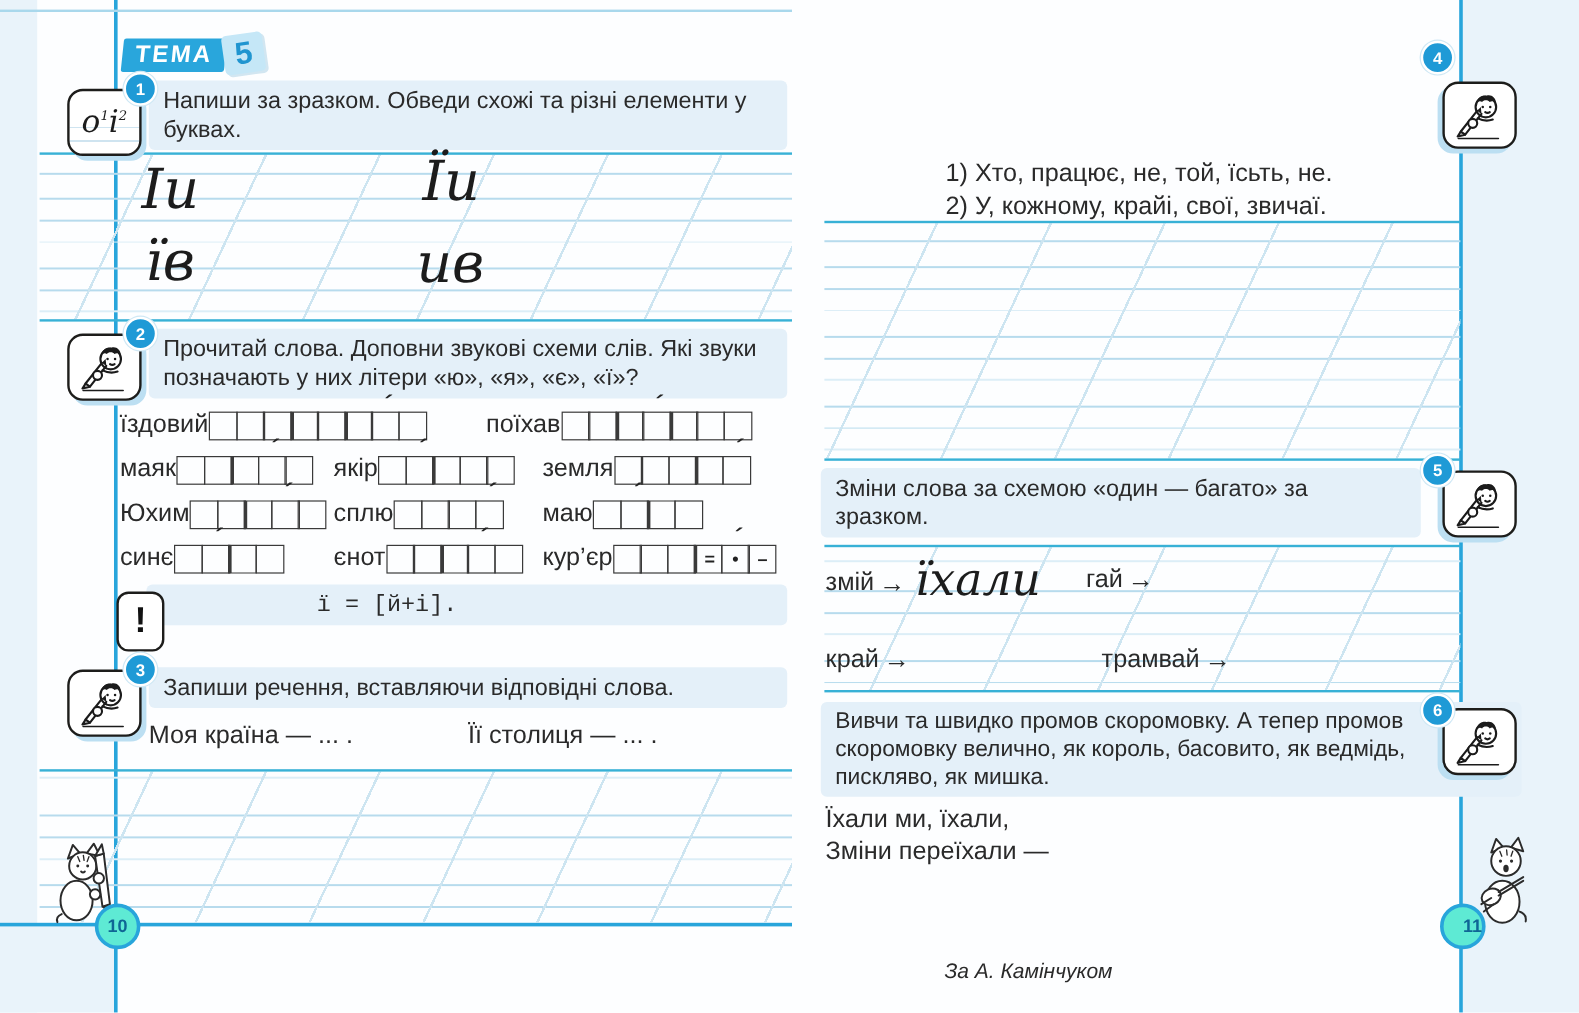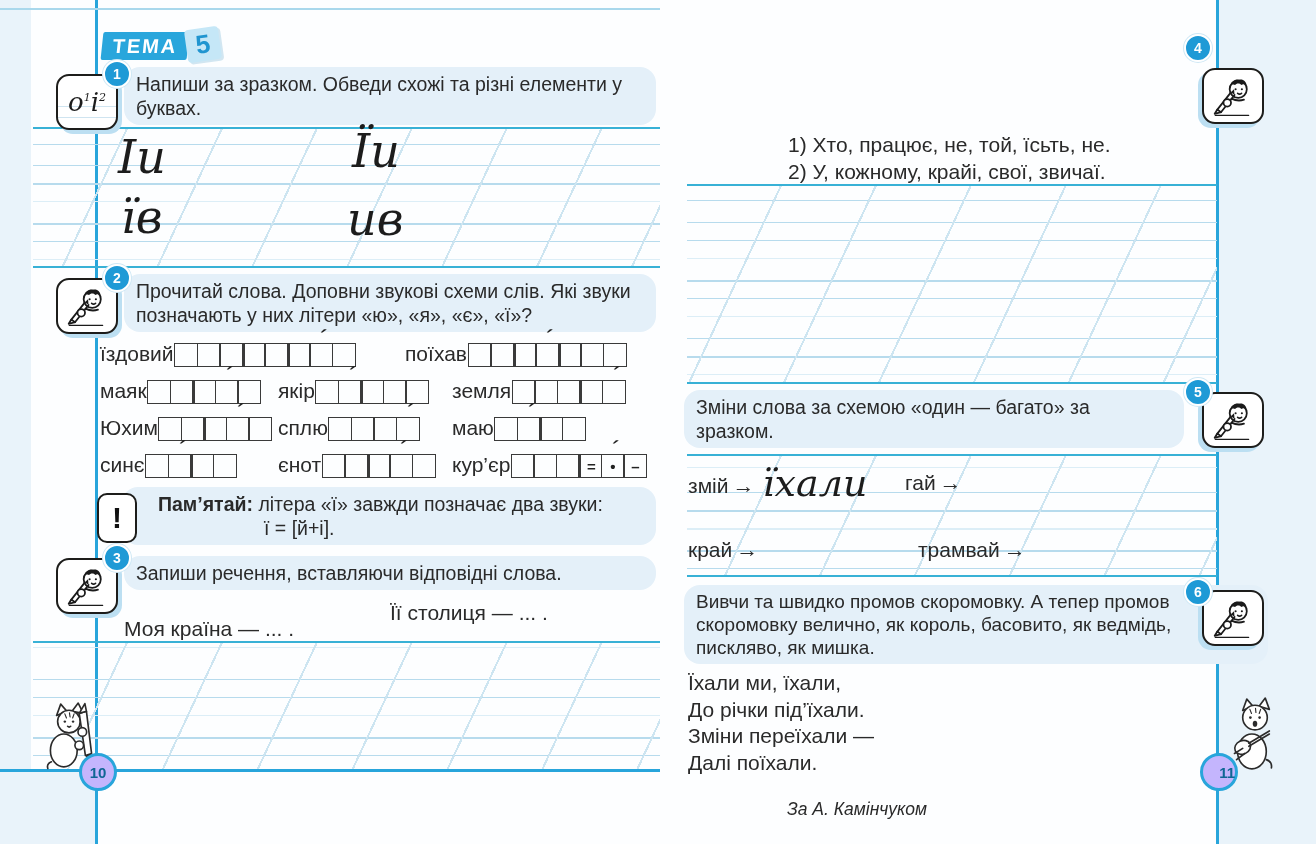--- a/index.html
+++ b/index.html
@@ -16,21 +16,21 @@
   #hline-bottom-left{position:absolute;left:0;top:769px;width:660px;height:3px;background:#28a5db;}
   #hline-top-left{position:absolute;left:0;top:8px;width:660px;height:2px;background:#a9d8ec;}
   
   .tema{position:absolute;left:102px;top:32px;width:86px;height:28px;background:#29a6dc;color:#fff;
         font-weight:bold;font-size:20px;letter-spacing:2px;display:flex;align-items:center;justify-content:center;
         transform:skewX(-6deg);border-radius:2px;}
   .tema5{position:absolute;left:186px;top:28px;width:34px;height:33px;background:#c5e7f7;color:#2095d0;
         font-weight:bold;font-size:26px;display:flex;align-items:center;justify-content:center;
         transform:rotate(-8deg);border-radius:4px;box-shadow:2px 2px 0 rgba(130,185,215,.35);}
   
-  .ibox{position:absolute;background:#e4f0f9;border-radius:16px;padding:5px 12px;font-size:19.5px;line-height:24px;box-sizing:border-box;}
+  .ibox{position:absolute;background:#e4f0f9;border-radius:5px;padding:5px 12px;font-size:19.5px;line-height:24px;box-sizing:border-box;}
   
   .badge{position:absolute;width:24px;height:24px;border-radius:50%;background:#1f9ad6;color:#fff;
          font-weight:bold;font-size:14px;display:flex;align-items:center;justify-content:center;
          border:2px solid #fff;box-shadow:0 0 0 1px #cfe8f5;z-index:5;}
   
   .ticon{position:absolute;width:58px;height:52px;background:#fff;border:2.5px solid #1d1d1b;border-radius:13px;
          display:flex;align-items:center;justify-content:center;z-index:4;}
   .ticon.left{box-shadow:4px 4px 0 #bcdff2;}
   .ticon.right{box-shadow:-4px 4px 0 #bcdff2;}
   .ticon svg{width:46px;height:42px;}
@@ -58,36 +58,36 @@
   .cell{position:relative;width:24px;height:24px;border:1.5px solid #3a3a3a;margin-left:-1.5px;box-sizing:border-box;
         display:flex;align-items:center;justify-content:center;font-size:15px;font-weight:bold;color:#222;}
   .cell.gstart{border-left-width:3px;}
   .acc{position:absolute;top:-18px;left:9px;font-size:20px;font-weight:bold;font-style:normal;color:#222;transform:skewX(-12deg);}
   .pos-r0-c0{left:100px;top:341px;} .pos-r0-c1{left:405px;top:341px;}
   .pos-r1-c0{left:100px;top:378px;} .pos-r1-c1{left:278px;top:378px;} .pos-r1-c2{left:452px;top:378px;}
   .pos-r2-c0{left:100px;top:415px;} .pos-r2-c1{left:278px;top:415px;} .pos-r2-c2{left:452px;top:415px;}
   .pos-r3-c0{left:100px;top:452px;} .pos-r3-c1{left:278px;top:452px;} .pos-r3-c2{left:452px;top:452px;}
   
   #memo-box{left:122px;top:487px;width:534px;padding-left:36px;}
-  #memo-formula{margin-left:106px;}
+  #memo-formula{margin-left:106px;font-family:Liberation Mono, monospace;}
   b.mt{font-weight:bold;}
   
   .sent{position:absolute;font-size:21px;}
   .plist{position:absolute;left:788px;top:131px;font-size:21px;line-height:27px;}
   .poem{position:absolute;left:688px;top:670px;font-size:21px;line-height:26.5px;}
   .author{font-style:italic;font-size:17.5px;margin-left:29px;margin-top:3px;}
   
   #one-many-area{position:absolute;left:688px;top:456px;width:530px;height:120px;}
   .om{position:absolute;font-size:21px;display:flex;align-items:center;}
   .omw{margin-right:4px;}
   .arrow{font-weight:bold;font-size:22px;margin-right:8px;}
   .omans{font-size:38px;line-height:1;margin-top:-6px;}
   .om1{left:0;top:14px;} .om2{left:217px;top:14px;} .om3{left:0;top:81px;} .om4{left:230px;top:81px;}
   
-  .pnum{position:absolute;width:32px;height:32px;border-radius:50%;background:#c4b5fd;border:3px solid #28a5db;
+  .pnum{position:absolute;width:32px;height:32px;border-radius:50%;background:#5eead4;border:3px solid #28a5db;
         color:#0f6695;font-weight:bold;font-size:15px;display:flex;align-items:center;justify-content:center;
         box-sizing:content-box;z-index:6;}
   #pn-left{left:79px;top:753px;} #pn-right{left:1200px;top:753px;justify-content:flex-end;}
   
   .art{position:absolute;}
   #cat-left{left:44px;top:700px;width:54px;height:70px;}
   #cat-right{left:1224px;top:694px;width:62px;height:80px;}
   #scene{left:935px;top:655px;width:280px;height:140px;}
   sup{font-size:11px;}
 </style>
@@ -363,35 +363,34 @@
           <span class="cell"></span>
           <span class="cell gstart">=</span>
           <span class="cell">•<i class="acc">´</i></span>
           <span class="cell">–</span>
         </span>
       </div>
     </div>
 
   <div class="memo-icon" style="left:97px;top:493px;">!</div>
   <div class="ibox" id="memo-box">
-    <div><b class="mt">Пам’ятай:</b> <span>літера «ї» завжди позначає два звуки:</span></div>
     <div id="memo-formula">ї = [й+і].</div>
   </div>
 
   <div class="badge" style="left:103px;top:544px;">
       <span>3</span>
     </div>
   <div class="ticon left" style="left:56px;top:558px;">
       <svg>
         <use href="#kid"></use>
       </svg>
     </div>
   <div class="ibox" style="left:124px;top:556px;width:532px;"><span>Запиши речення, вставляючи відповідні слова.</span></div>
 
-  <div class="sent" style="left:124px;top:601px;margin-top:16px;">Моя країна — ... .</div>
+  <div class="sent" style="left:124px;top:601px;">Моя країна — ... .</div>
   <div class="sent" style="left:390px;top:601px;">Її столиця — ... .</div>
 
   <div class="ruled nobot" style="left:33px;top:641px;width:627px;height:128px;"></div>
 
   <svg class="art" id="cat-left">
       <use href="#catp"></use>
     </svg>
   <div class="pnum" id="pn-left">
       <span>10</span>
     </div>
@@ -447,23 +446,21 @@
     </div>
   <div class="ticon right" style="left:1202px;top:590px;">
       <svg>
         <use href="#kid"></use>
       </svg>
     </div>
   <div class="ibox" style="left:684px;top:585px;width:584px;font-size:19px;line-height:23px;"><span>Вивчи та швидко промов скоромовку. А тепер промов скоромовку велично, як король, басовито, як ведмідь, пискляво, як мишка.</span></div>
 
   <div class="poem">
       <div class="poemline">Їхали ми, їхали,</div>
-      <div class="poemline">До річки під’їхали.</div>
       <div class="poemline">Зміни переїхали —</div>
-      <div class="poemline">Далі поїхали.</div>
     </div>
   <div class="author" style="position:absolute;left:758px;top:796px;">За А. Камінчуком</div>
 
   <svg class="art" id="scene">
       <use href="#scene"></use>
     </svg>
   <svg class="art" id="cat-right">
       <use href="#catm"></use>
     </svg>
   <div class="pnum" id="pn-right">

